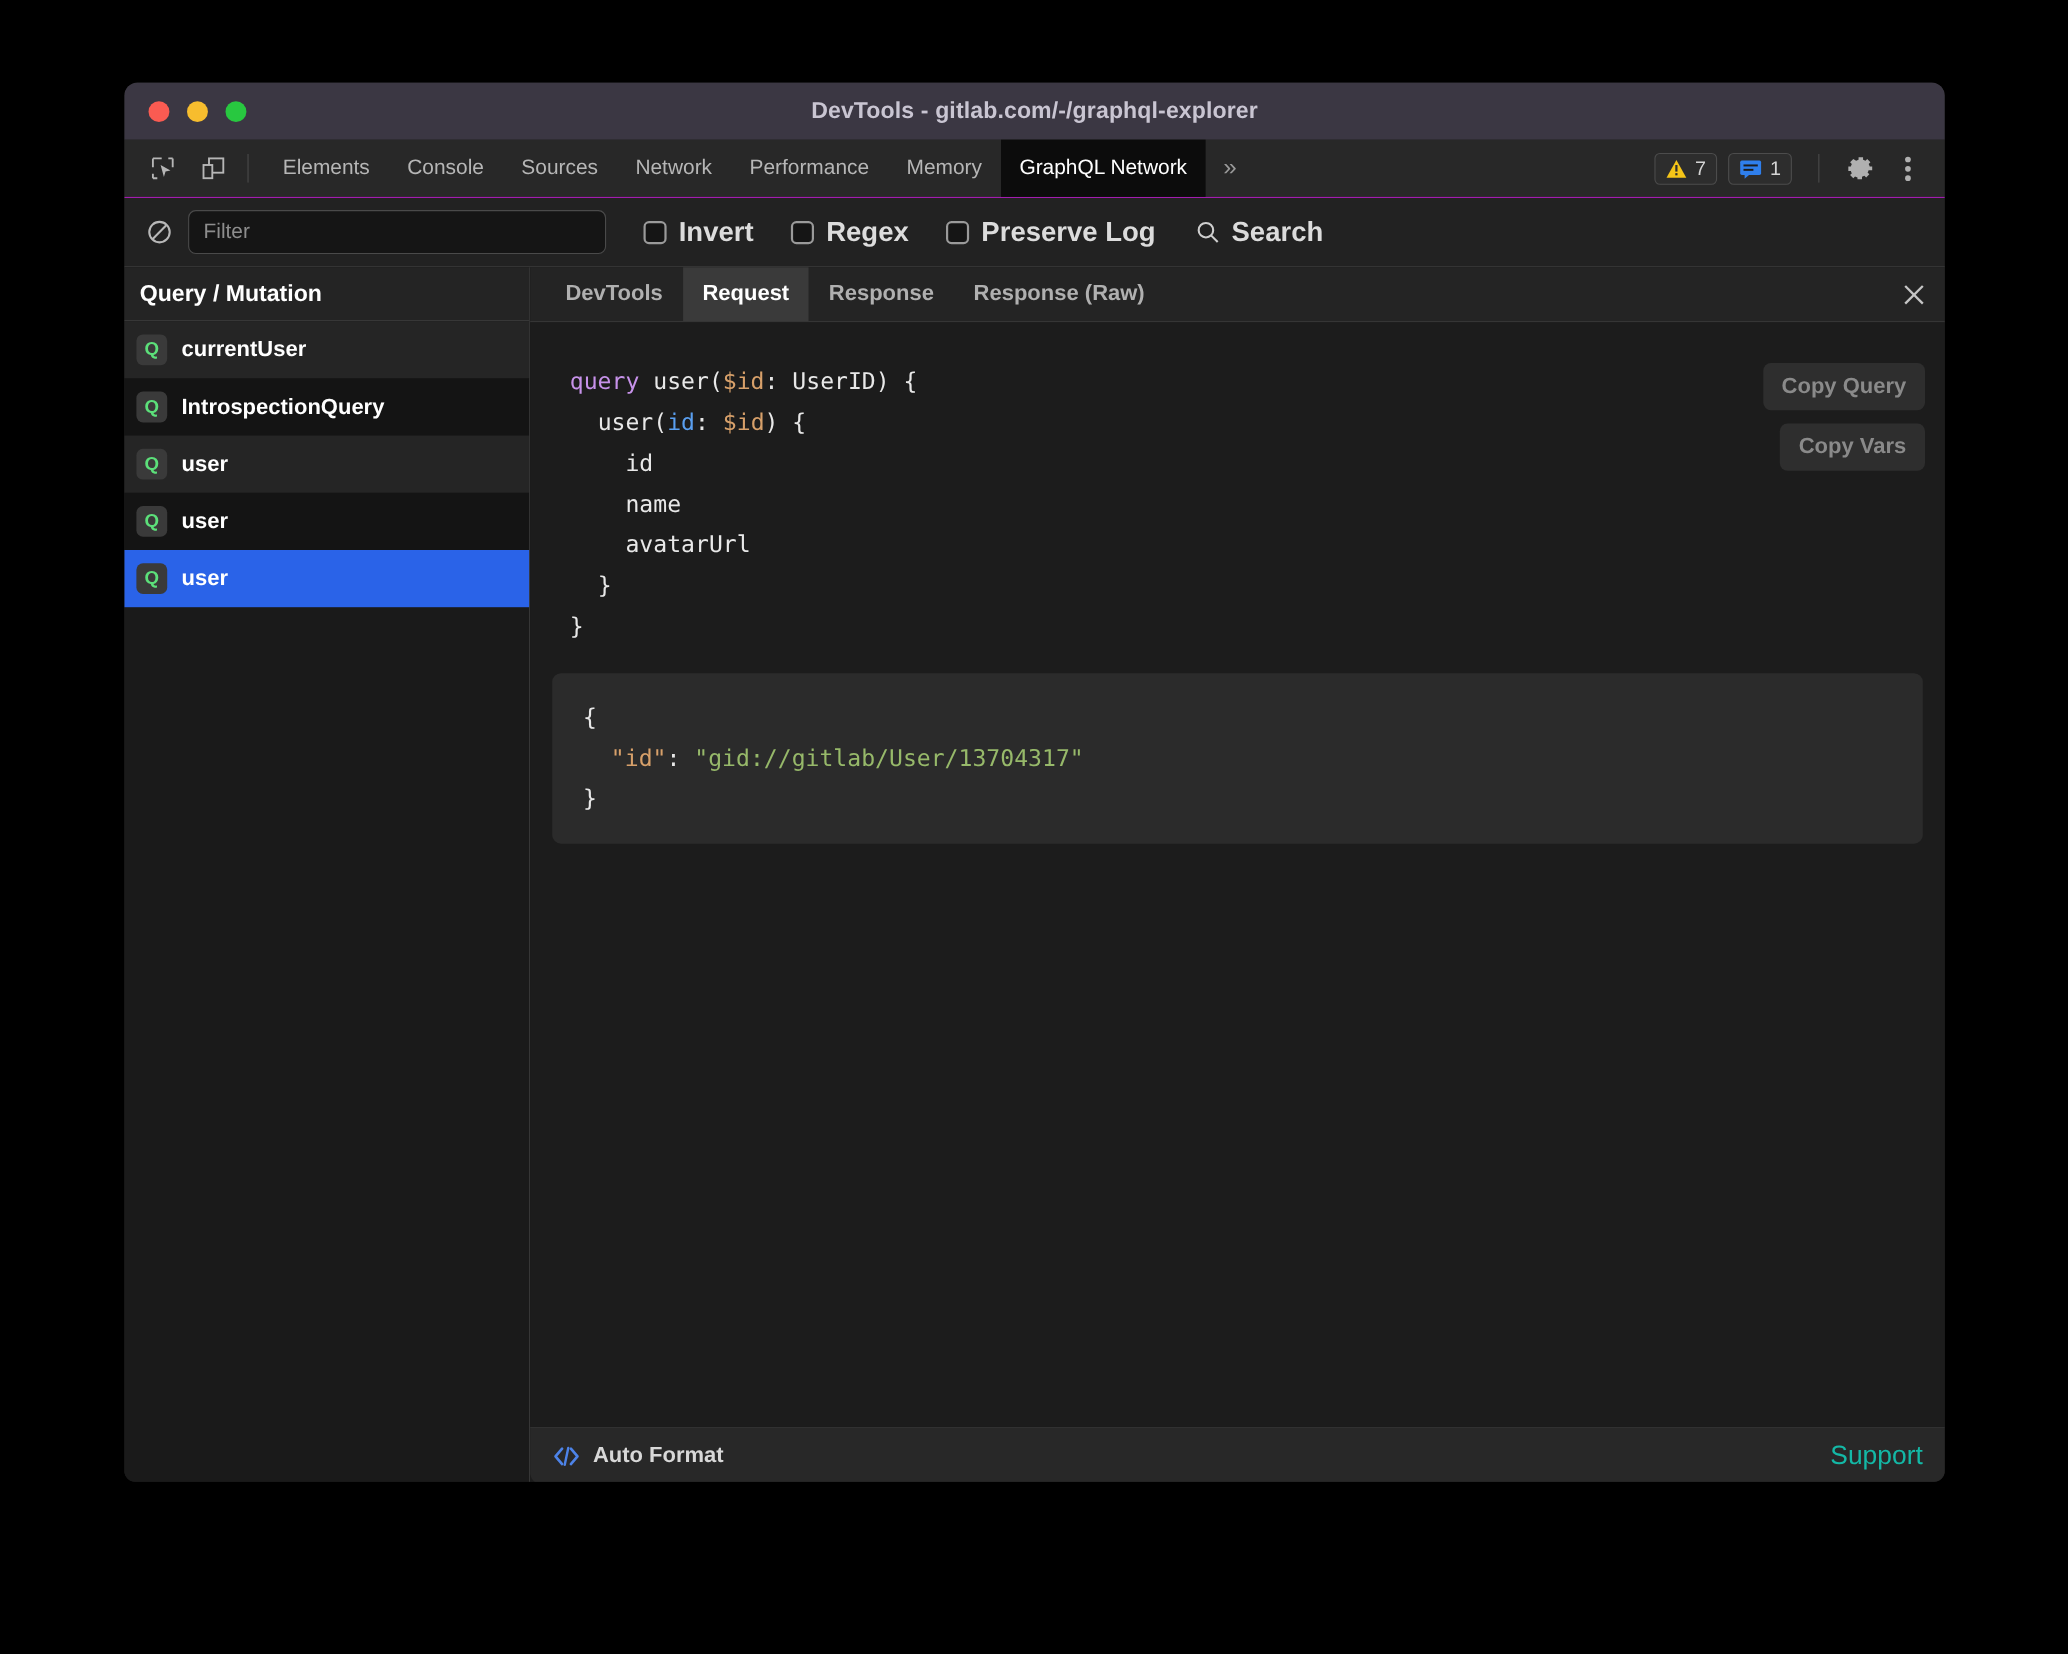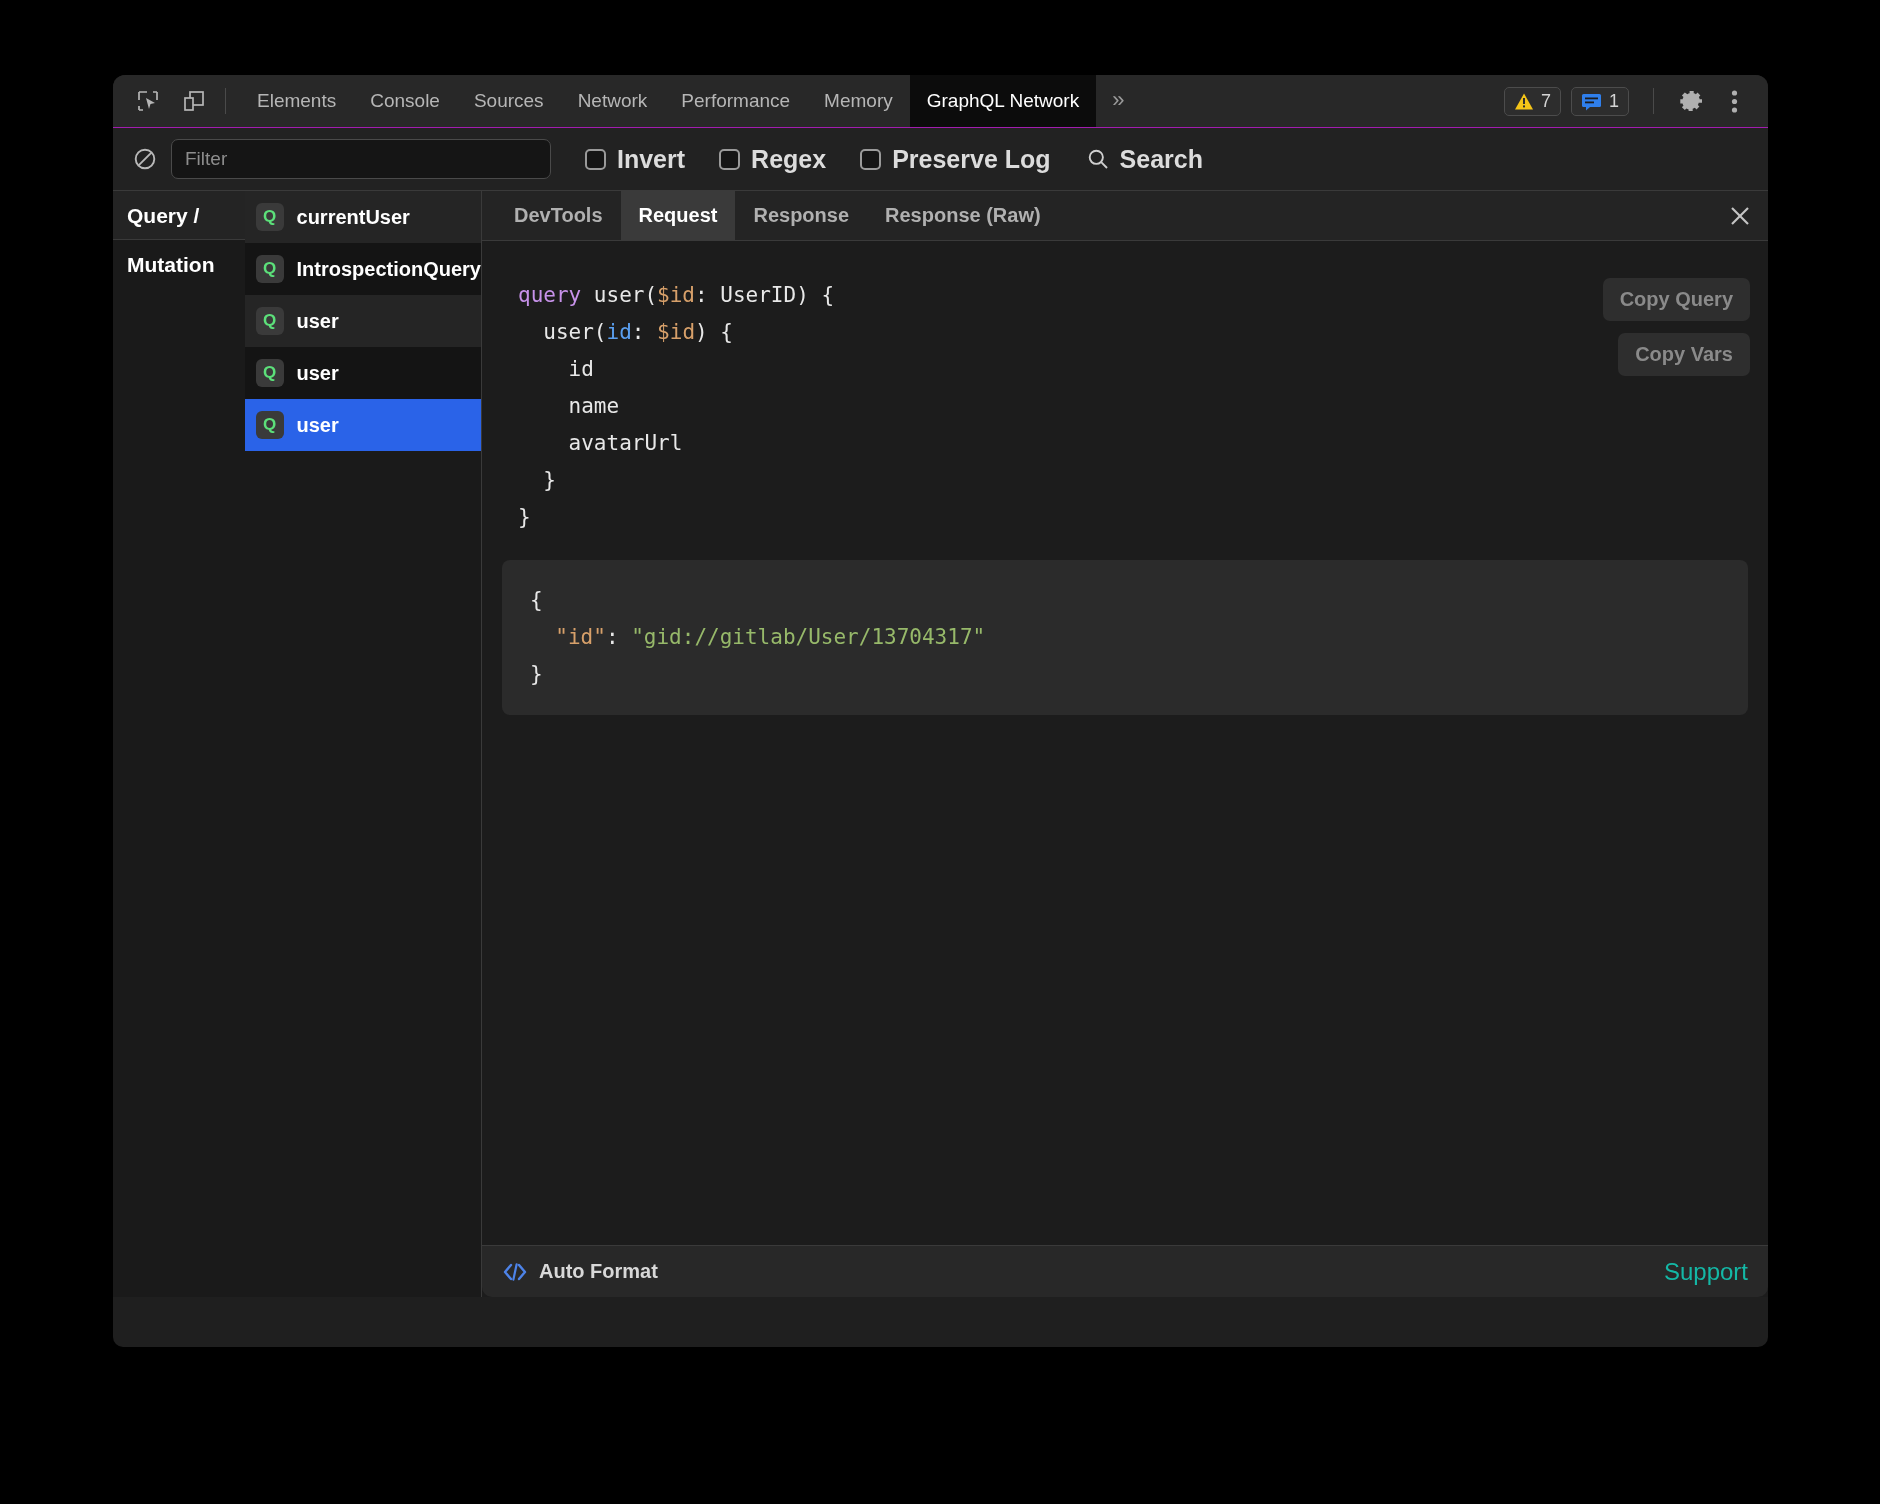--- a/index.html
+++ b/index.html
@@ -197,20 +197,21 @@
     display: flex;
     height: calc(1272px - 52px - 52px - 62px);
   }
 
   
   #sidebar {
     width: 368px;
     background: #1a1a1a;
     border-right: 1px solid #3a3a3a;
     display: flex;
+    flex-direction: column;
   }
   #sidebar-head {
     height: 49px;
     line-height: 49px;
     padding-left: 14px;
     font-size: 21px;
     font-weight: bold;
     color: #ffffff;
     background: #242424;
     border-bottom: 1px solid #3a3a3a;
@@ -364,20 +365,28 @@
     font-weight: normal;
     color: #14b8a6;
     cursor: pointer;
   }
 </style>
 </head>
 <body>
 
 <div id="window">
 
+  <div id="titlebar">
+    <div class="traffic">
+      <div class="light red"></div>
+      <div class="light yellow"></div>
+      <div class="light green"></div>
+    </div>
+    <div id="title-text">DevTools - gitlab.com/-/graphql-explorer</div>
+  </div>
 
   <div id="tabstrip">
     <div class="tb-icon">
       <svg width="22" height="22" viewBox="0 0 22 22">
         <path d="M2 2 h8 M2 2 v8 M20 2 h-4 M20 2 v8 M2 20 h4 M2 20 v-4" stroke="#b6b6b6" stroke-width="1.7" fill="none"></path>
         <path d="M9 8 L18 13 L13.5 14 L12 19 Z" fill="#b6b6b6"></path>
       </svg>
     </div>
     <div class="tb-icon">
       <svg width="22" height="22" viewBox="0 0 22 22">

